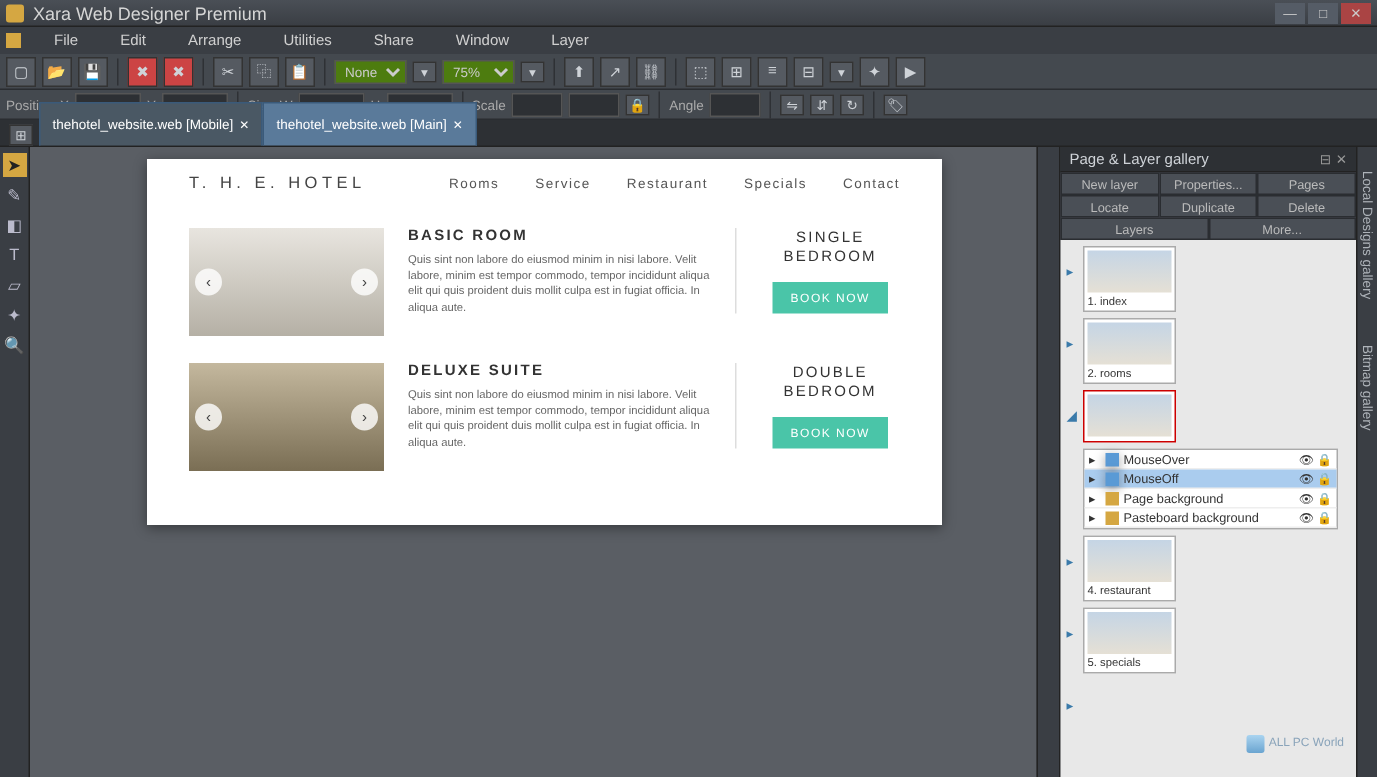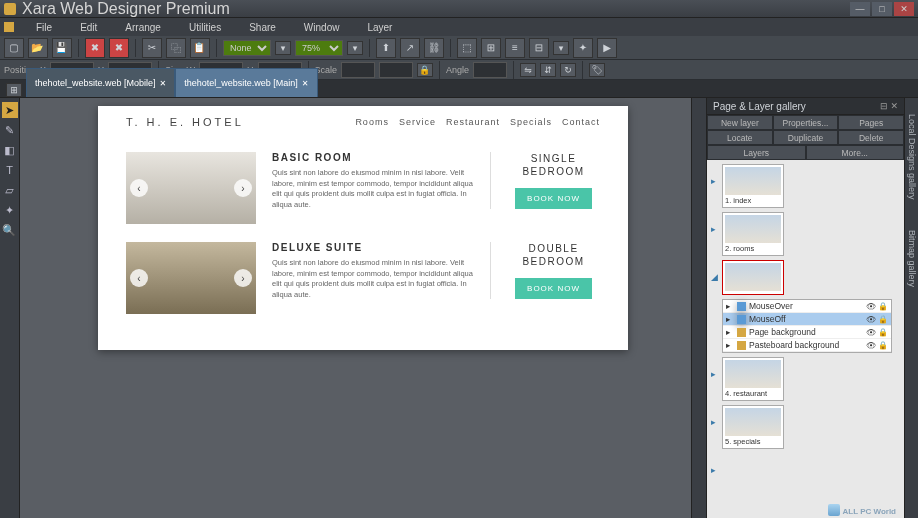--- a/index.html
+++ b/index.html
@@ -1,21 +1,21 @@
 <!DOCTYPE html>
 <html><head>
 <meta charset="utf-8">
 <style>
 * { margin: 0; padding: 0; box-sizing: border-box; font-family: "Segoe UI", Tahoma, sans-serif; }
 body { background: #3a3e44; width: 918px; height: 518px; overflow: hidden; font-size: 11px; color: #ccc; }
 
 
 .titlebar { height: 18px; background: linear-gradient(#4a4f56, #3a3e44); display: flex; align-items: center; padding: 0 4px; border-bottom: 1px solid #222; }
 .titlebar .appicon { width: 12px; height: 12px; background: #d5a742; border-radius: 2px; margin-right: 6px; }
-.titlebar .title { flex: 1; font-size: 16px; color: #d5d5d5; }
+.titlebar .title { flex: 1; font-size: 12px; color: #d5d5d5; }
 .titlebar .winbtns { display: flex; gap: 2px; }
 .titlebar .winbtn { width: 20px; height: 14px; background: #555c66; display: flex; align-items: center; justify-content: center; font-size: 9px; cursor: pointer; }
 .winbtn.close { background: #a44; }
 
 
 .menubar { height: 18px; background: #3a3e44; display: flex; align-items: center; padding: 0 4px; gap: 16px; }
 .menubar .mi { padding: 2px 6px; font-size: 10px; color: #d0d0d0; cursor: pointer; }
 
 
 .toolbar { height: 24px; background: #44494f; border-bottom: 1px solid #2a2d31; display: flex; align-items: center; padding: 0 4px; gap: 4px; }
@@ -40,21 +40,21 @@
 
 .canvas-wrap { flex: 1; background: #5a5e64; display: flex; justify-content: center; align-items: flex-start; overflow: hidden; padding: 8px 0; position: relative; }
 .canvas-wrap::after { content:""; position:absolute; right:0; top:0; bottom:0; width:14px; background:#3a3e44; border-left:1px solid #222; }
 .canvas-wrap .scrollthumb { position:absolute; right:3px; top:40px; width:8px; height:80px; background:#6a6e74; border-radius:2px; }
 
 .page { width: 530px; background: #fff; color: #333; box-shadow: 0 2px 8px rgba(0,0,0,.4); }
 
 
 .site-header { display: flex; justify-content: space-between; align-items: center; padding: 10px 28px 6px; font-size: 10px; letter-spacing: 1px; }
 .brand { font-weight: 300; font-size: 11px; letter-spacing: 3px; color:#444; }
-.nav { display: flex; gap: 10px; font-size: 9px; color: #555; }
+.nav { display: flex; gap: 24px; font-size: 9px; color: #555; }
 .nav span { cursor: pointer; }
 
 .hero { position: relative; height: 160px; background: linear-gradient(90deg, #7aa0c4 0%, #6a90b4 55%, #a1c46c 100%); overflow: hidden; }
 .hero .bed { position:absolute; left:180px; right:90px; top:70px; bottom:0; background: repeating-linear-gradient(45deg, #1a1a2a 0 6px, #eaeaf0 6px 12px); border-radius: 6px 6px 0 0; }
 .hero .pillow { position:absolute; top:55px; width:50px; height:30px; background:#f5f5f5; border-radius:6px; box-shadow:0 1px 2px rgba(0,0,0,.2);}
 .hero .pillow.p1{left:195px;} .hero .pillow.p2{left:250px;} .hero .pillow.p3{left:305px;}
 .hero .window { position:absolute; right:10px; top:10px; width:90px; height:140px; background: linear-gradient(#cde69a,#8ab84a); border:4px solid #e8e3d5; }
 .hero .overlay { position: absolute; left: 26px; top: 14px; width: 150px; background: rgba(255,255,255,.85); padding: 10px 12px; }
 .hero .overlay h3 { font-size: 10px; letter-spacing: 2px; margin-bottom: 8px; font-weight:600;}
 .hero .overlay p { font-size: 8px; line-height: 1.4; color: #444; margin-bottom: 8px; }
@@ -91,21 +91,21 @@
 .rp-active-thumb { border:1px solid #c00 !important; }
 .rp-layers { background:#fff; border:1px solid #aaa; font-size:8.5px; color:#333; margin-left:11px; width:170px;}
 .rp-layer-row { display:flex; align-items:center; padding:1px 3px; gap:3px; border-bottom:1px solid #eee;}
 .rp-layer-row.sel { background:#aaccee; }
 .rp-layer-ic { width:9px; height:9px; }
 .rp-layer-ic.page { background:#5a9ad5; }
 .rp-layer-ic.lamp { background:#d5a742; }
 .rp-layer-row .vis { margin-left:auto; display:flex; gap:2px; font-size:8px;}
 .rp-layer-row .vis span{ cursor:pointer; }
 
-.watermark { position:absolute; right:8px; bottom:6px; font-size:8px; color:#8aa4ba; display:flex; align-items:flex-end; gap:3px;font-weight:bold;}
+.watermark { position:absolute; right:8px; bottom:20px; font-size:8px; color:#8aa4ba; display:flex; align-items:flex-start; gap:3px;}
 .watermark .wmicon{ width:12px;height:12px;background:linear-gradient(#aad4f0,#6aa4d0);border-radius:2px;}
 
 
 .edgetabs { width: 14px; background: #3a3e44; border-left:1px solid #222; display:flex; flex-direction:column; align-items:center; padding-top:16px; gap:30px;}
 .edgelabel { writing-mode: vertical-rl; font-size:9px; color:#aeb3b9; cursor:pointer; }
 </style>
 </head>
 <body>
 
 <div class="titlebar">

